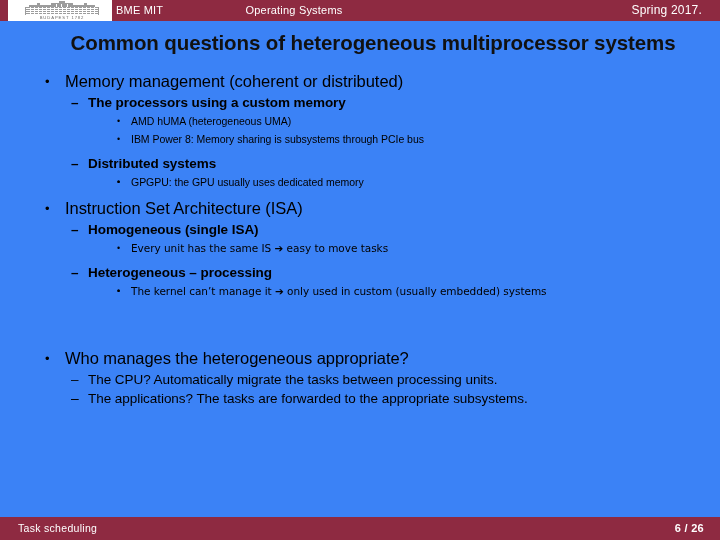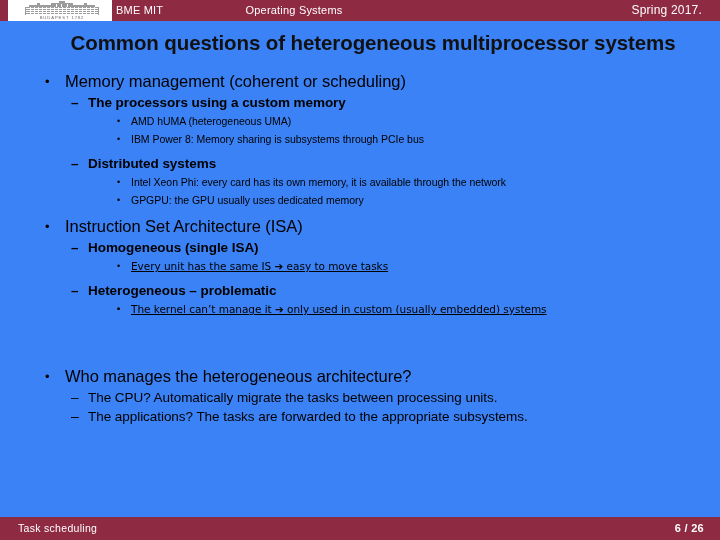--- a/index.html
+++ b/index.html
@@ -158,21 +158,21 @@
     left: 117px;
     top: 0;
     width: 10px;
     font-size: 9px;
     line-height: 18px;
   }
 
   .gap-sm { height: 6px; }
   .gap-lg { height: 47px; }
 
-  .arrow { font-family: "DejaVu Sans", sans-serif; text-decoration: underline; }
+  .arrow { font-family: "DejaVu Sans", sans-serif; }
 
   
   .footer {
     position: absolute;
     left: 0; top: 517px;
     width: 720px;
     height: 23px;
     background: #8e2a41;
   }
   .footer-left {
@@ -244,21 +244,21 @@
     <div class="header-center-label">Operating Systems</div>
     <div class="header-right-label">Spring 2017.</div>
   </div>
 
   <h1 class="slide-title">Common questions of heterogeneous multiprocessor systems</h1>
 
   <div class="body">
 
     <div class="lvl1">
       <span class="mark">•</span>
-      <span>Memory management (coherent or scheduling)</span>
+      <span>Memory management (coherent or distributed)</span>
     </div>
 
     <div class="lvl2">
       <span class="mark">–</span>
       <span>The processors using a custom memory</span>
     </div>
 
     <div class="lvl3">
       <span class="mark">•</span>
       <span>AMD hUMA (heterogeneous UMA)</span>
@@ -270,21 +270,20 @@
     </div>
     <div class="gap-sm"></div>
 
     <div class="lvl2">
       <span class="mark">–</span>
       <span>Distributed systems</span>
     </div>
 
     <div class="lvl3">
       <span class="mark">•</span>
-      <span>Intel Xeon Phi: every card has its own memory, it is available through the network</span>
     </div>
 
     <div class="lvl3">
       <span class="mark">•</span>
       <span>GPGPU: the GPU usually uses dedicated memory</span>
     </div>
     <div class="gap-sm"></div>
 
     <div class="lvl1">
       <span class="mark">•</span>
@@ -297,37 +296,37 @@
     </div>
 
     <div class="lvl3">
       <span class="mark">•</span>
       <span class="arrow">Every unit has the same IS ➔ easy to move tasks</span>
     </div>
     <div class="gap-sm"></div>
 
     <div class="lvl2">
       <span class="mark">–</span>
-      <span>Heterogeneous – problematic</span>
+      <span>Heterogeneous – processing</span>
     </div>
 
     <div class="lvl3">
       <span class="mark">•</span>
     </div>
 
     <div class="lvl3">
       <span class="mark">•</span>
       <span class="arrow">The kernel can’t manage it ➔ only used in custom (usually embedded) systems</span>
     </div>
 
     <div class="gap-lg"></div>
 
     <div class="lvl1">
       <span class="mark">•</span>
-      <span>Who manages the heterogeneous architecture?</span>
+      <span>Who manages the heterogeneous appropriate?</span>
     </div>
 
     <div class="lvl2 plain">
       <span class="mark">–</span>
       <span>The CPU? Automatically migrate the tasks between processing units.</span>
     </div>
 
     <div class="lvl2 plain">
       <span class="mark">–</span>
     </div>

